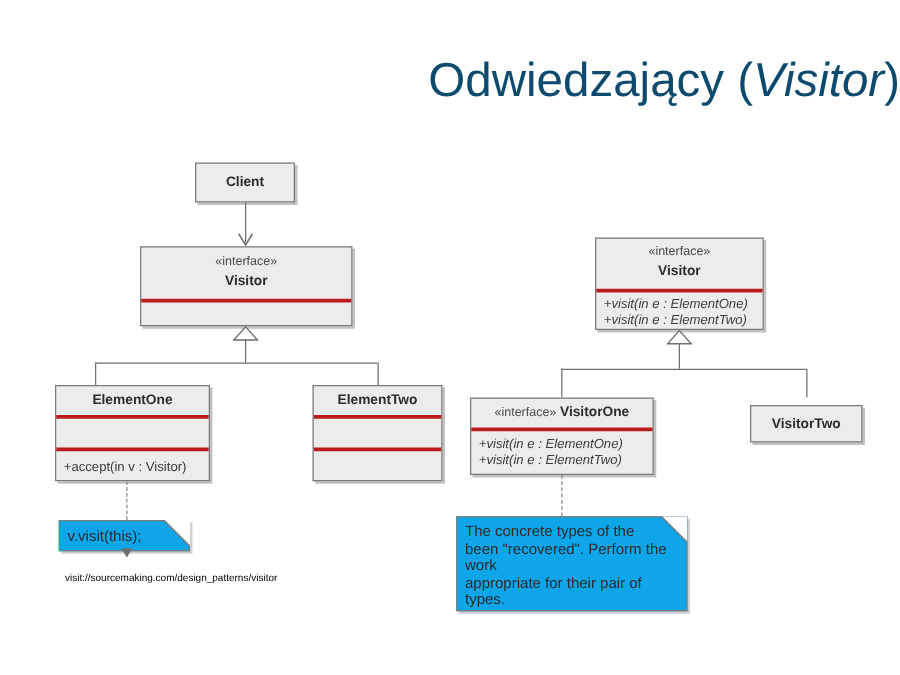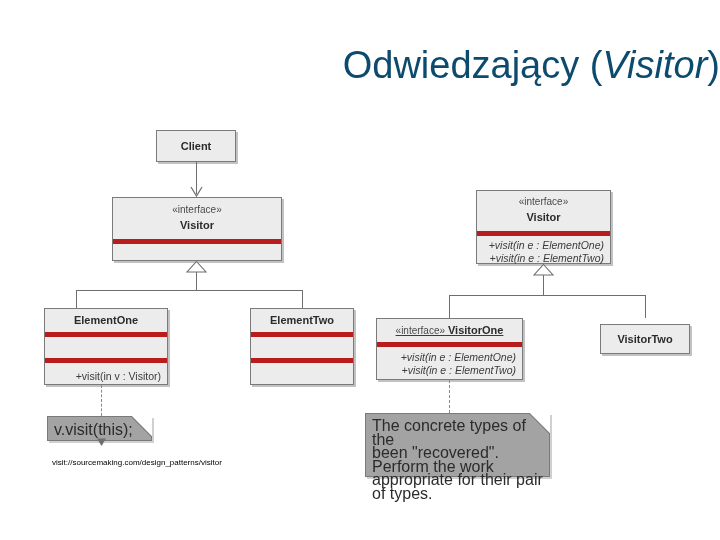--- a/index.html
+++ b/index.html
@@ -36,21 +36,21 @@
     border: 1px solid #7a7a7a;
     box-shadow: 2px 2px 0 rgba(120,120,120,0.45);
   }
   .compart {
     box-sizing: border-box;
     padding: 3px 6px;
     color: #3b3b3b;
     font-size: 10.5px;
     line-height: 13px;
   }
-  .compart + .compart { border-top: 5px solid #b91c1c; text-align: right; }
+  .compart + .compart { border-top: 3px solid #b91c1c; }
   .ctr { text-align: center; }
   .bold { font-weight: bold; color: #2b2b2b; }
   .guill { font-size: 10px; color: #4a4a4a; }
   .ital { font-style: italic; }
   .mline { white-space: nowrap; }
 
   
   .vline {
     position: absolute;
     width: 0;
@@ -66,24 +66,24 @@
     width: 0;
     border-left: 1px dashed #8a8a8a;
   }
   .tri-svg { position: absolute; }
   .arrowhead { position: absolute; }
 
   
   .note {
     position: absolute;
     box-sizing: border-box;
-    background: #a3a3a3;
+    background: #0ea5e9;
     border: 1px solid #7a7a7a;
     box-shadow: 2px 2px 0 rgba(120,120,120,0.35);
-    font-size: 16px;
+    font-size: 12px;
     line-height: 13.5px;
     color: #2b2b2b;
     padding: 3px 6px;
   }
   .note .foldline {
     position: absolute;
     right: -1px;
     top: -1px;
     width: 21px;
     height: 21px;
@@ -128,21 +128,21 @@
     <polygon points="10.5,0.5 20,11 1,11" fill="#ffffff" stroke="#6e6e6e" stroke-width="1.1"></polygon>
   </svg>
   <div class="vline" style="left:196px; top:272px; height:18px;"></div>
   <div class="hline" style="left:76px; top:290px; width:226px;"></div>
   <div class="vline" style="left:76px; top:290px; height:18px;"></div>
   <div class="vline" style="left:302px; top:290px; height:18px;"></div>
 
   <div class="umlbox" style="left:44px; top:308px; width:124px; height:77px;">
     <div class="compart ctr bold" style="height:23px; line-height:17px; font-size:11px;">ElementOne</div>
     <div class="compart" style="height:26px;">&nbsp;</div>
-    <div class="compart mline" style="height:26px; line-height:20px;">+visit(in v : Visitor)</div>
+    <div class="compart mline" style="height:26px; line-height:20px;">+accept(in v : Visitor)</div>
   </div>
 
   <div class="umlbox" style="left:250px; top:308px; width:104px; height:77px;">
     <div class="compart ctr bold" style="height:23px; line-height:17px; font-size:11px;">ElementTwo</div>
     <div class="compart" style="height:26px;">&nbsp;</div>
     <div class="compart" style="height:26px;">&nbsp;</div>
   </div>
 
   <div class="vdash" style="left:101px; top:385px; height:31px;"></div>
 
@@ -171,37 +171,37 @@
 
   <svg class="tri-svg" style="left:533px; top:264px;" width="21" height="12" viewBox="0 0 21 12">
     <polygon points="10.5,0.5 20,11 1,11" fill="#ffffff" stroke="#6e6e6e" stroke-width="1.1"></polygon>
   </svg>
   <div class="vline" style="left:543px; top:275px; height:20px;"></div>
   <div class="hline" style="left:449px; top:295px; width:196px;"></div>
   <div class="vline" style="left:449px; top:295px; height:23px;"></div>
   <div class="vline" style="left:645px; top:295px; height:23px;"></div>
 
   <div class="umlbox" style="left:376px; top:318px; width:147px; height:62px;">
-    <div class="compart ctr" style="height:23px; line-height:17px;text-decoration:underline;">
+    <div class="compart ctr" style="height:23px; line-height:17px;">
       <span class="guill">«interface»</span>
       <span class="bold" style="font-size:11px;">VisitorOne</span>
     </div>
     <div class="compart" style="height:37px; padding-top:4px;">
       <div class="ital mline">+visit(in e : ElementOne)</div>
       <div class="ital mline">+visit(in e : ElementTwo)</div>
     </div>
   </div>
 
   <div class="umlbox" style="left:600px; top:324px; width:90px; height:30px;">
     <div class="compart ctr bold" style="height:28px; line-height:22px; font-size:11px;">VisitorTwo</div>
   </div>
 
   <div class="vdash" style="left:449px; top:380px; height:33px;"></div>
 
-  <div class="note" style="left:365px; top:413px; width:185px; height:64px; padding-top:5px;">
+  <div class="note" style="left:365px; top:413px; width:185px; height:76px; padding-top:5px;">
     <div>The concrete types of the</div>
     <div>been "recovered". Perform the work</div>
     <div>appropriate for their pair of types.</div>
     <svg class="foldline" width="19" height="19" viewBox="0 0 19 19">
       <polygon points="0,0 19,0 19,19" fill="#ffffff"></polygon>
       <polyline points="0,0 19,19" fill="none" stroke="#7a7a7a" stroke-width="1"></polyline>
     </svg>
   </div>
 
   <div id="urltext">visit://sourcemaking.com/design_patterns/visitor</div>

